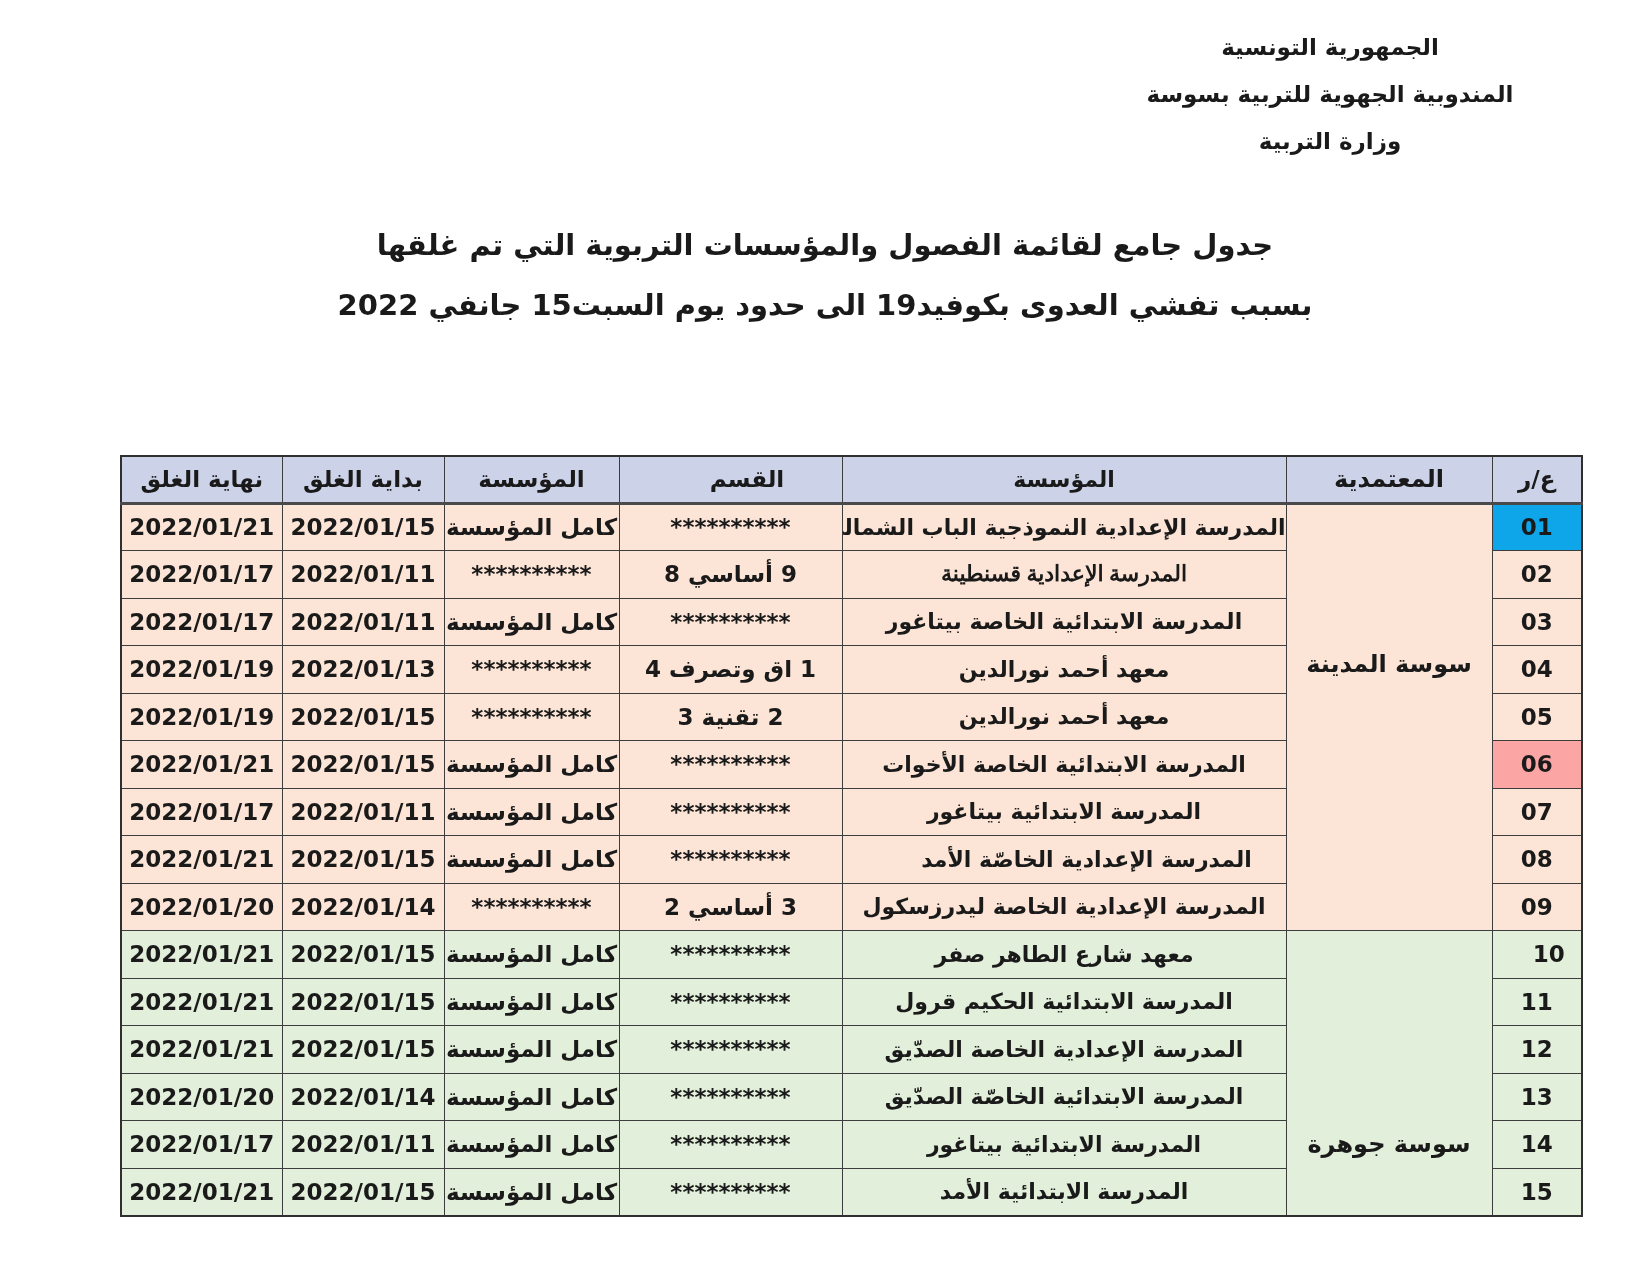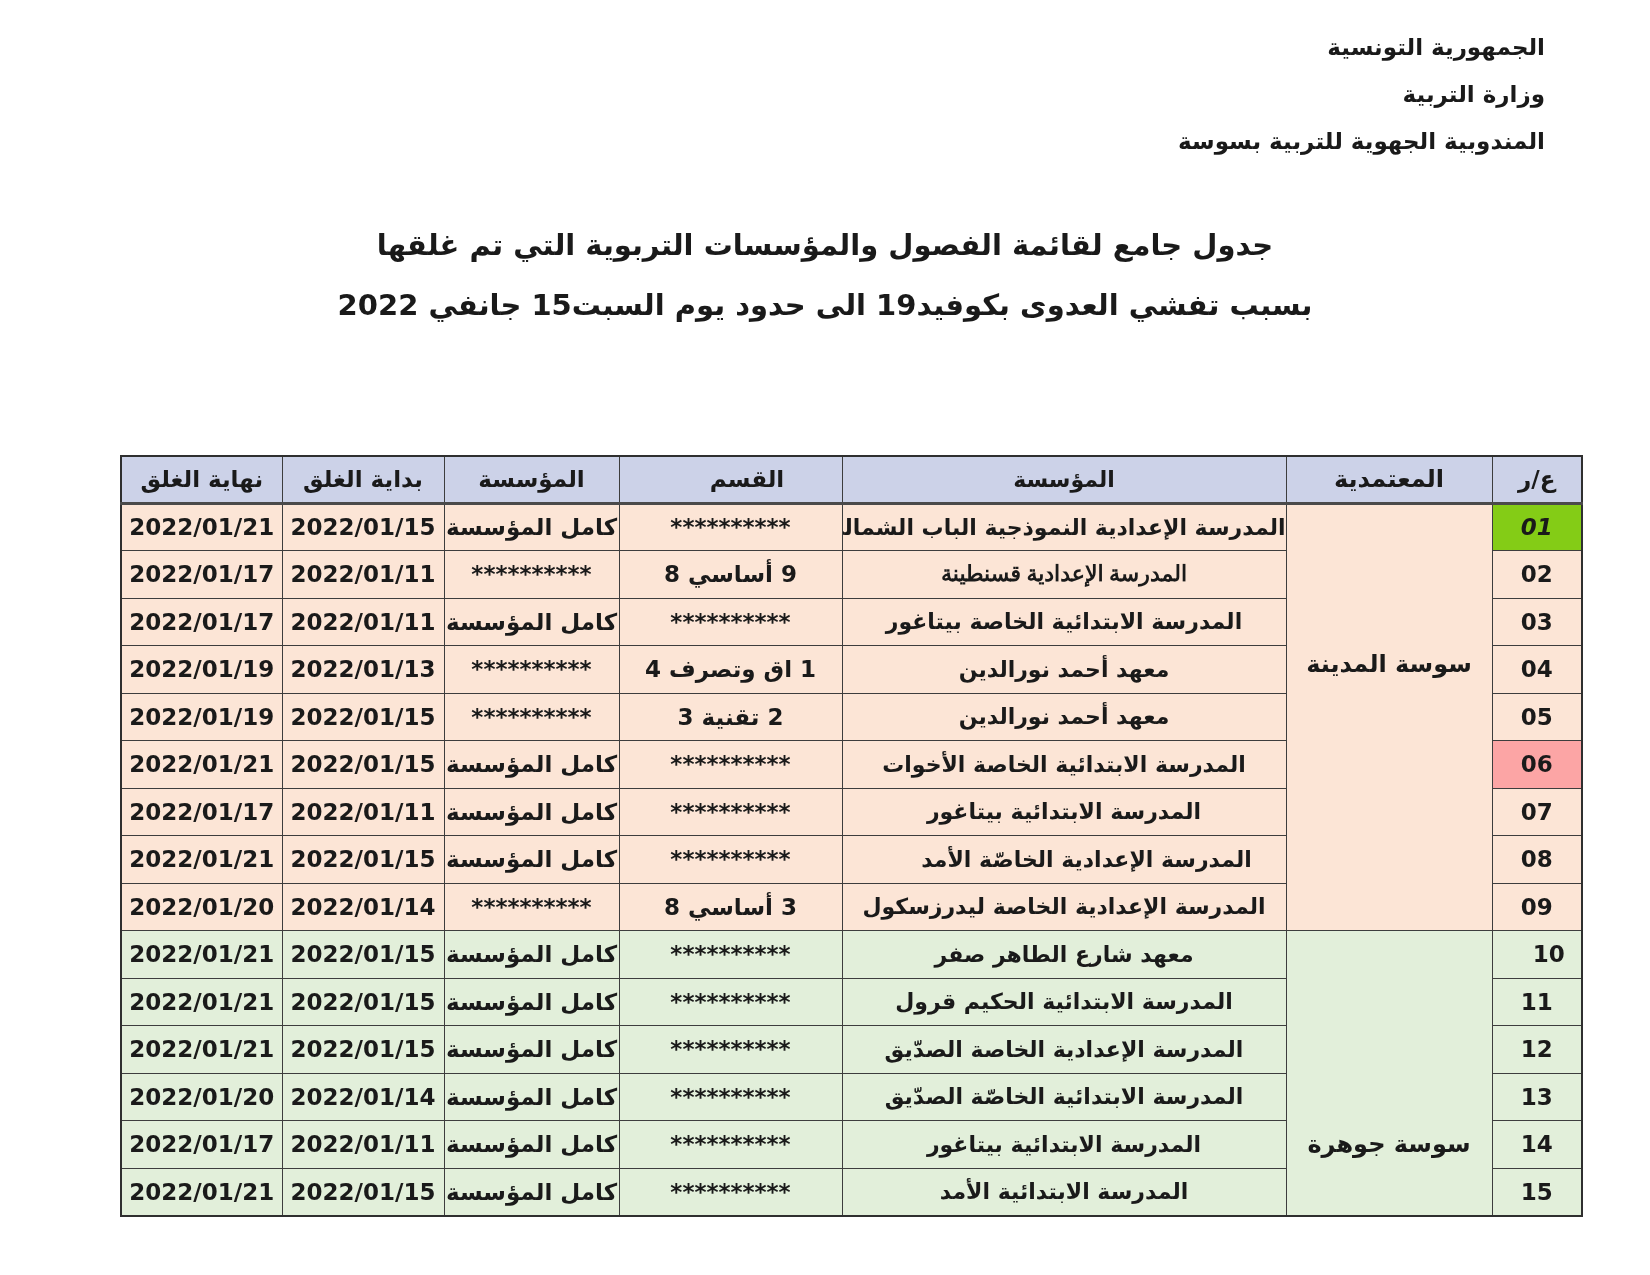--- a/index.html
+++ b/index.html
@@ -1,20 +1,20 @@
 <!DOCTYPE html>
 <html dir="rtl" lang="ar"><head>
 <meta charset="utf-8">
 <style>
   * { margin:0; padding:0; box-sizing:border-box; }
   html,body { width:1650px; height:1275px; background:#ffffff; overflow:hidden; }
   body { font-family:"DejaVu Sans", sans-serif; font-weight:bold; color:#1a1a1a; position:relative; }
 
   
-  .letterhead { position:absolute; top:24px; right:105px; width:430px; text-align:right; }
+  .letterhead { position:absolute; top:24px; right:105px; width:430px; text-align:center; }
   .letterhead div { font-size:23px; line-height:47px; white-space:nowrap; }
 
   
   .title-block { position:absolute; top:228px; right:0; left:0; text-align:center; }
   .title-block .t1 { font-size:29px; }
   .title-block .t2 { font-size:29px; margin-top:26px; }
 
   
   table.closures { position:absolute; top:455px; right:67px; width:1461px;
                    border-collapse:collapse; table-layout:fixed;
@@ -35,22 +35,22 @@
 
   .deleg-label { position:absolute; left:0; right:0; transform:translateY(-50%); text-align:center; }
   .deleg-pos-1 { top:37.5%; }
   .deleg-pos-2 { top:75%; }
 </style>
 </head>
 <body>
 
 <div class="letterhead">
   <div>الجمهورية التونسية</div>
+  <div>المندوبية الجهوية للتربية بسوسة</div>
   <div>وزارة التربية</div>
-  <div>المندوبية الجهوية للتربية بسوسة</div>
 </div>
 
 <div class="title-block">
   <div class="t1">جدول جامع لقائمة الفصول والمؤسسات التربوية التي تم غلقها</div>
   <div class="t2">بسبب تفشي العدوى بكوفيد19 الى حدود يوم السبت15 جانفي 2022</div>
 </div>
 
 <table class="closures">
   <thead>
     <tr class="thead-row">
@@ -58,21 +58,21 @@
       <th class="c-deleg" style="background: rgb(204, 210, 232);">المعتمدية</th>
       <th class="c-inst" style="background: rgb(204, 210, 232);">المؤسسة</th>
       <th class="c-class" style="background: rgb(204, 210, 232); padding-left: 33px;">القسم</th>
       <th class="c-scope" style="background: rgb(204, 210, 232);">المؤسسة</th>
       <th class="c-start" style="background: rgb(204, 210, 232);">بداية الغلق</th>
       <th class="c-end" style="background: rgb(204, 210, 232);">نهاية الغلق</th>
     </tr>
   </thead>
   <tbody id="table-body">
       <tr>
-    <td class="c-num" style="background: #84cc16; font-style: italic;">01</td>
+    <td class="c-num" style="background: #0ea5e9;">01</td>
     <td class="c-deleg" rowspan="9" style="background: rgb(252, 229, 214);">
           <span class="deleg-label deleg-pos-1">سوسة المدينة</span>
         </td>
         <td class="c-inst" style="background: rgb(252, 229, 214);">المدرسة الإعدادية النموذجية الباب الشمالي</td>
     <td class="c-class" style="background: rgb(252, 229, 214);">**********</td>
     <td class="c-scope" style="background: rgb(252, 229, 214);">كامل المؤسسة</td>
     <td class="c-start" style="background: rgb(252, 229, 214);">2022/01/15</td>
     <td class="c-end" style="background: rgb(252, 229, 214);">2022/01/21</td>
   </tr>
       <tr>
@@ -127,21 +127,21 @@
     <td class="c-num" style="background: rgb(252, 229, 214);">08</td>
     <td class="c-inst" style="background: rgb(252, 229, 214); padding-left: 45px;">المدرسة الإعدادية الخاصّة الأمد</td>
     <td class="c-class" style="background: rgb(252, 229, 214);">**********</td>
     <td class="c-scope" style="background: rgb(252, 229, 214);">كامل المؤسسة</td>
     <td class="c-start" style="background: rgb(252, 229, 214);">2022/01/15</td>
     <td class="c-end" style="background: rgb(252, 229, 214);">2022/01/21</td>
   </tr>
       <tr>
     <td class="c-num" style="background: rgb(252, 229, 214);">09</td>
     <td class="c-inst" style="background: rgb(252, 229, 214);">المدرسة الإعدادية الخاصة ليدرزسكول</td>
-    <td class="c-class" style="background: rgb(252, 229, 214);">3 أساسي 8</td>
+    <td class="c-class" style="background: rgb(252, 229, 214);">3 أساسي 2</td>
     <td class="c-scope" style="background: rgb(252, 229, 214);">**********</td>
     <td class="c-start" style="background: rgb(252, 229, 214);">2022/01/14</td>
     <td class="c-end" style="background: rgb(252, 229, 214);">2022/01/20</td>
   </tr>
       <tr>
     <td class="c-num" style="background: rgb(226, 239, 218); padding-left: 24px;">10</td>
     <td class="c-deleg" rowspan="6" style="background: rgb(226, 239, 218);">
           <span class="deleg-label deleg-pos-2">سوسة جوهرة</span>
         </td>
         <td class="c-inst" style="background: rgb(226, 239, 218);">معهد شارع الطاهر صفر</td>

